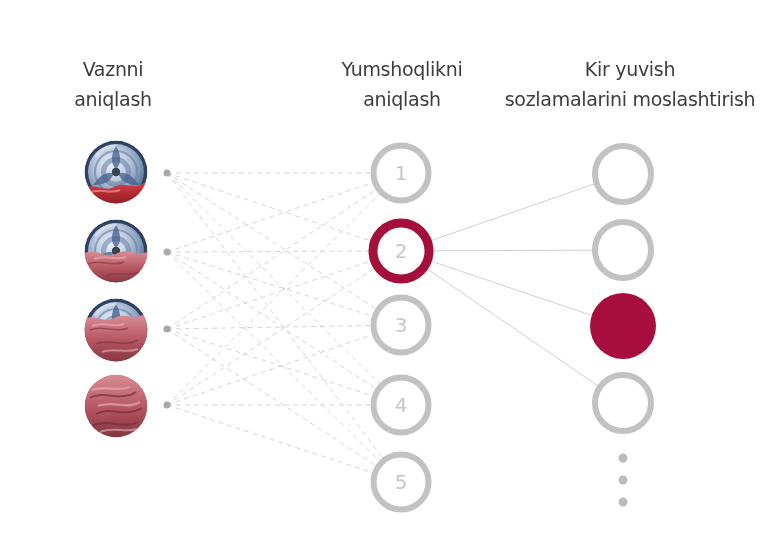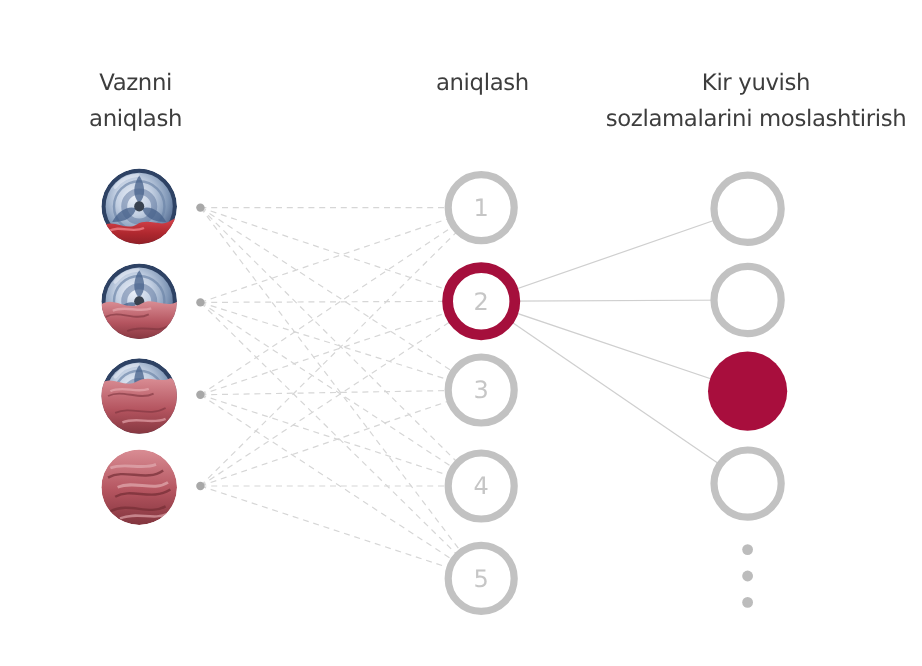--- a/index.html
+++ b/index.html
@@ -24,20 +24,21 @@
 </head>
 <body>
 
 <div class="stage">
 
   <div class="hdr hdr-weight">
     <span>Vaznni</span>
     <span>aniqlash</span>
   </div>
   <div class="hdr hdr-softness">
+    <span>Yumshoqlikni</span>
     <span>aniqlash</span>
   </div>
   <div class="hdr hdr-settings">
     <span>Kir yuvish</span>
     <span>sozlamalarini moslashtirish</span>
   </div>
 
   <svg id="net" width="768" height="555" viewBox="0 0 768 555">
     <defs>
       <radialGradient id="steel" cx="42%" cy="36%" r="78%">

